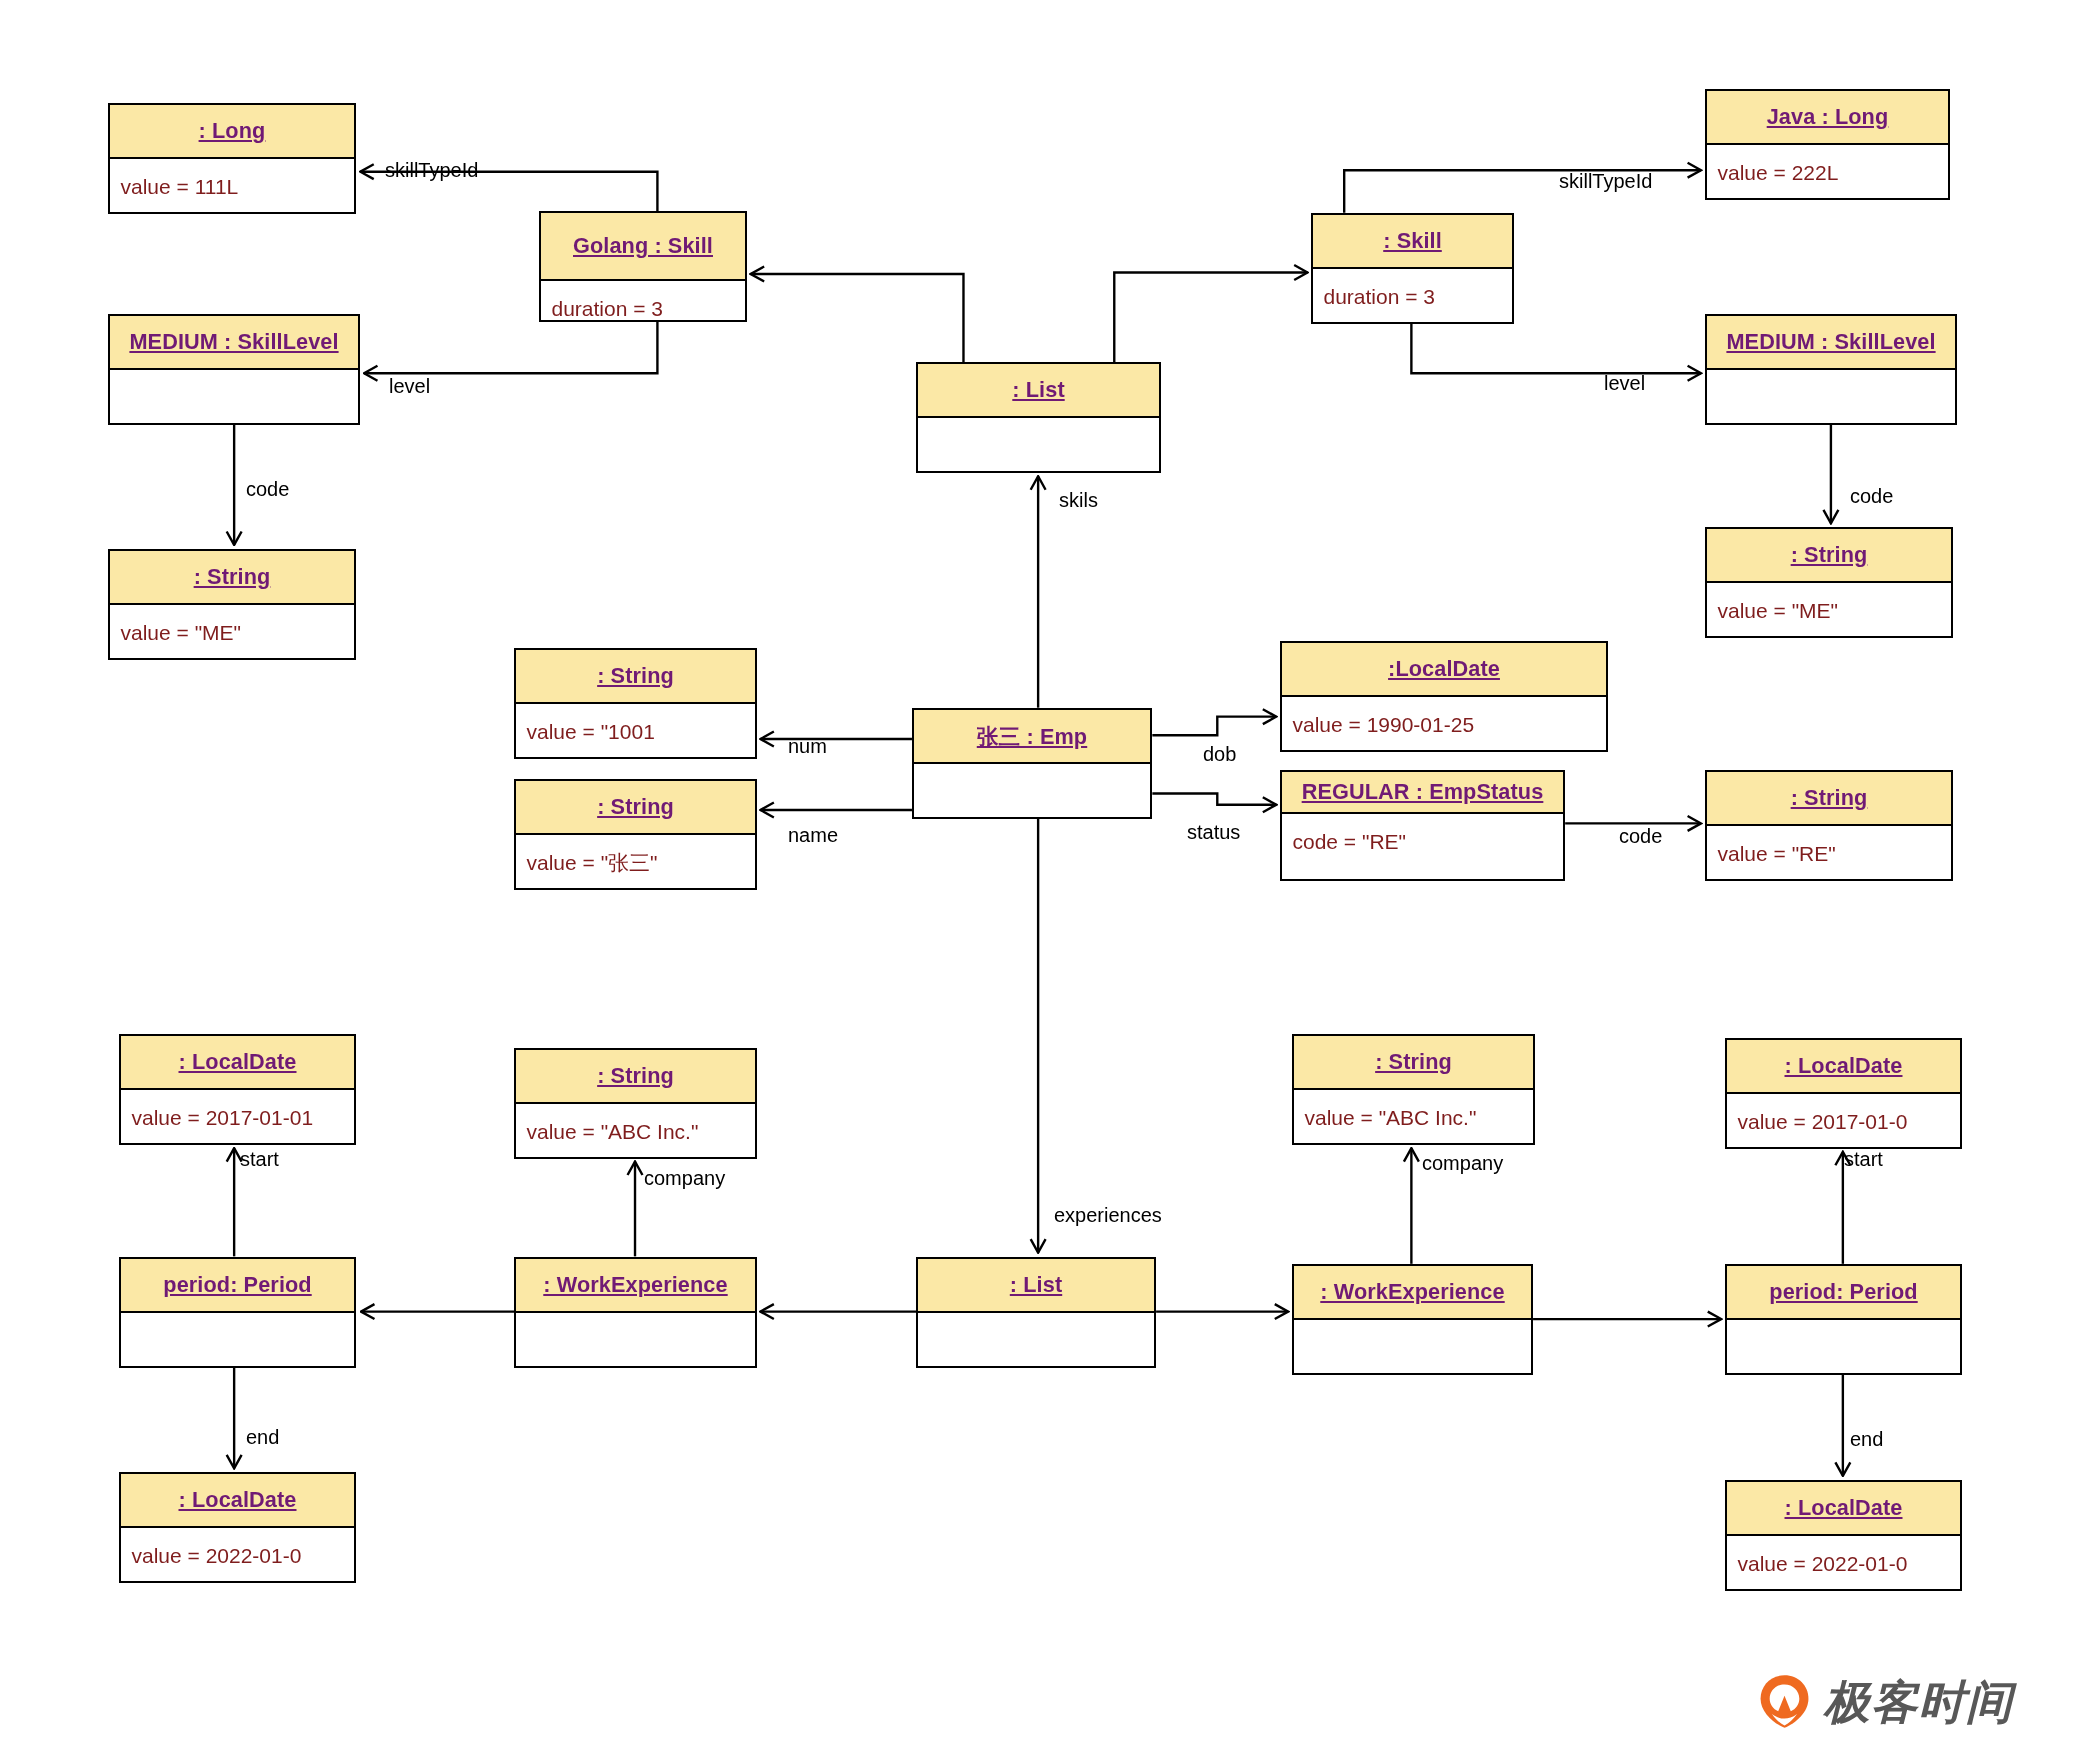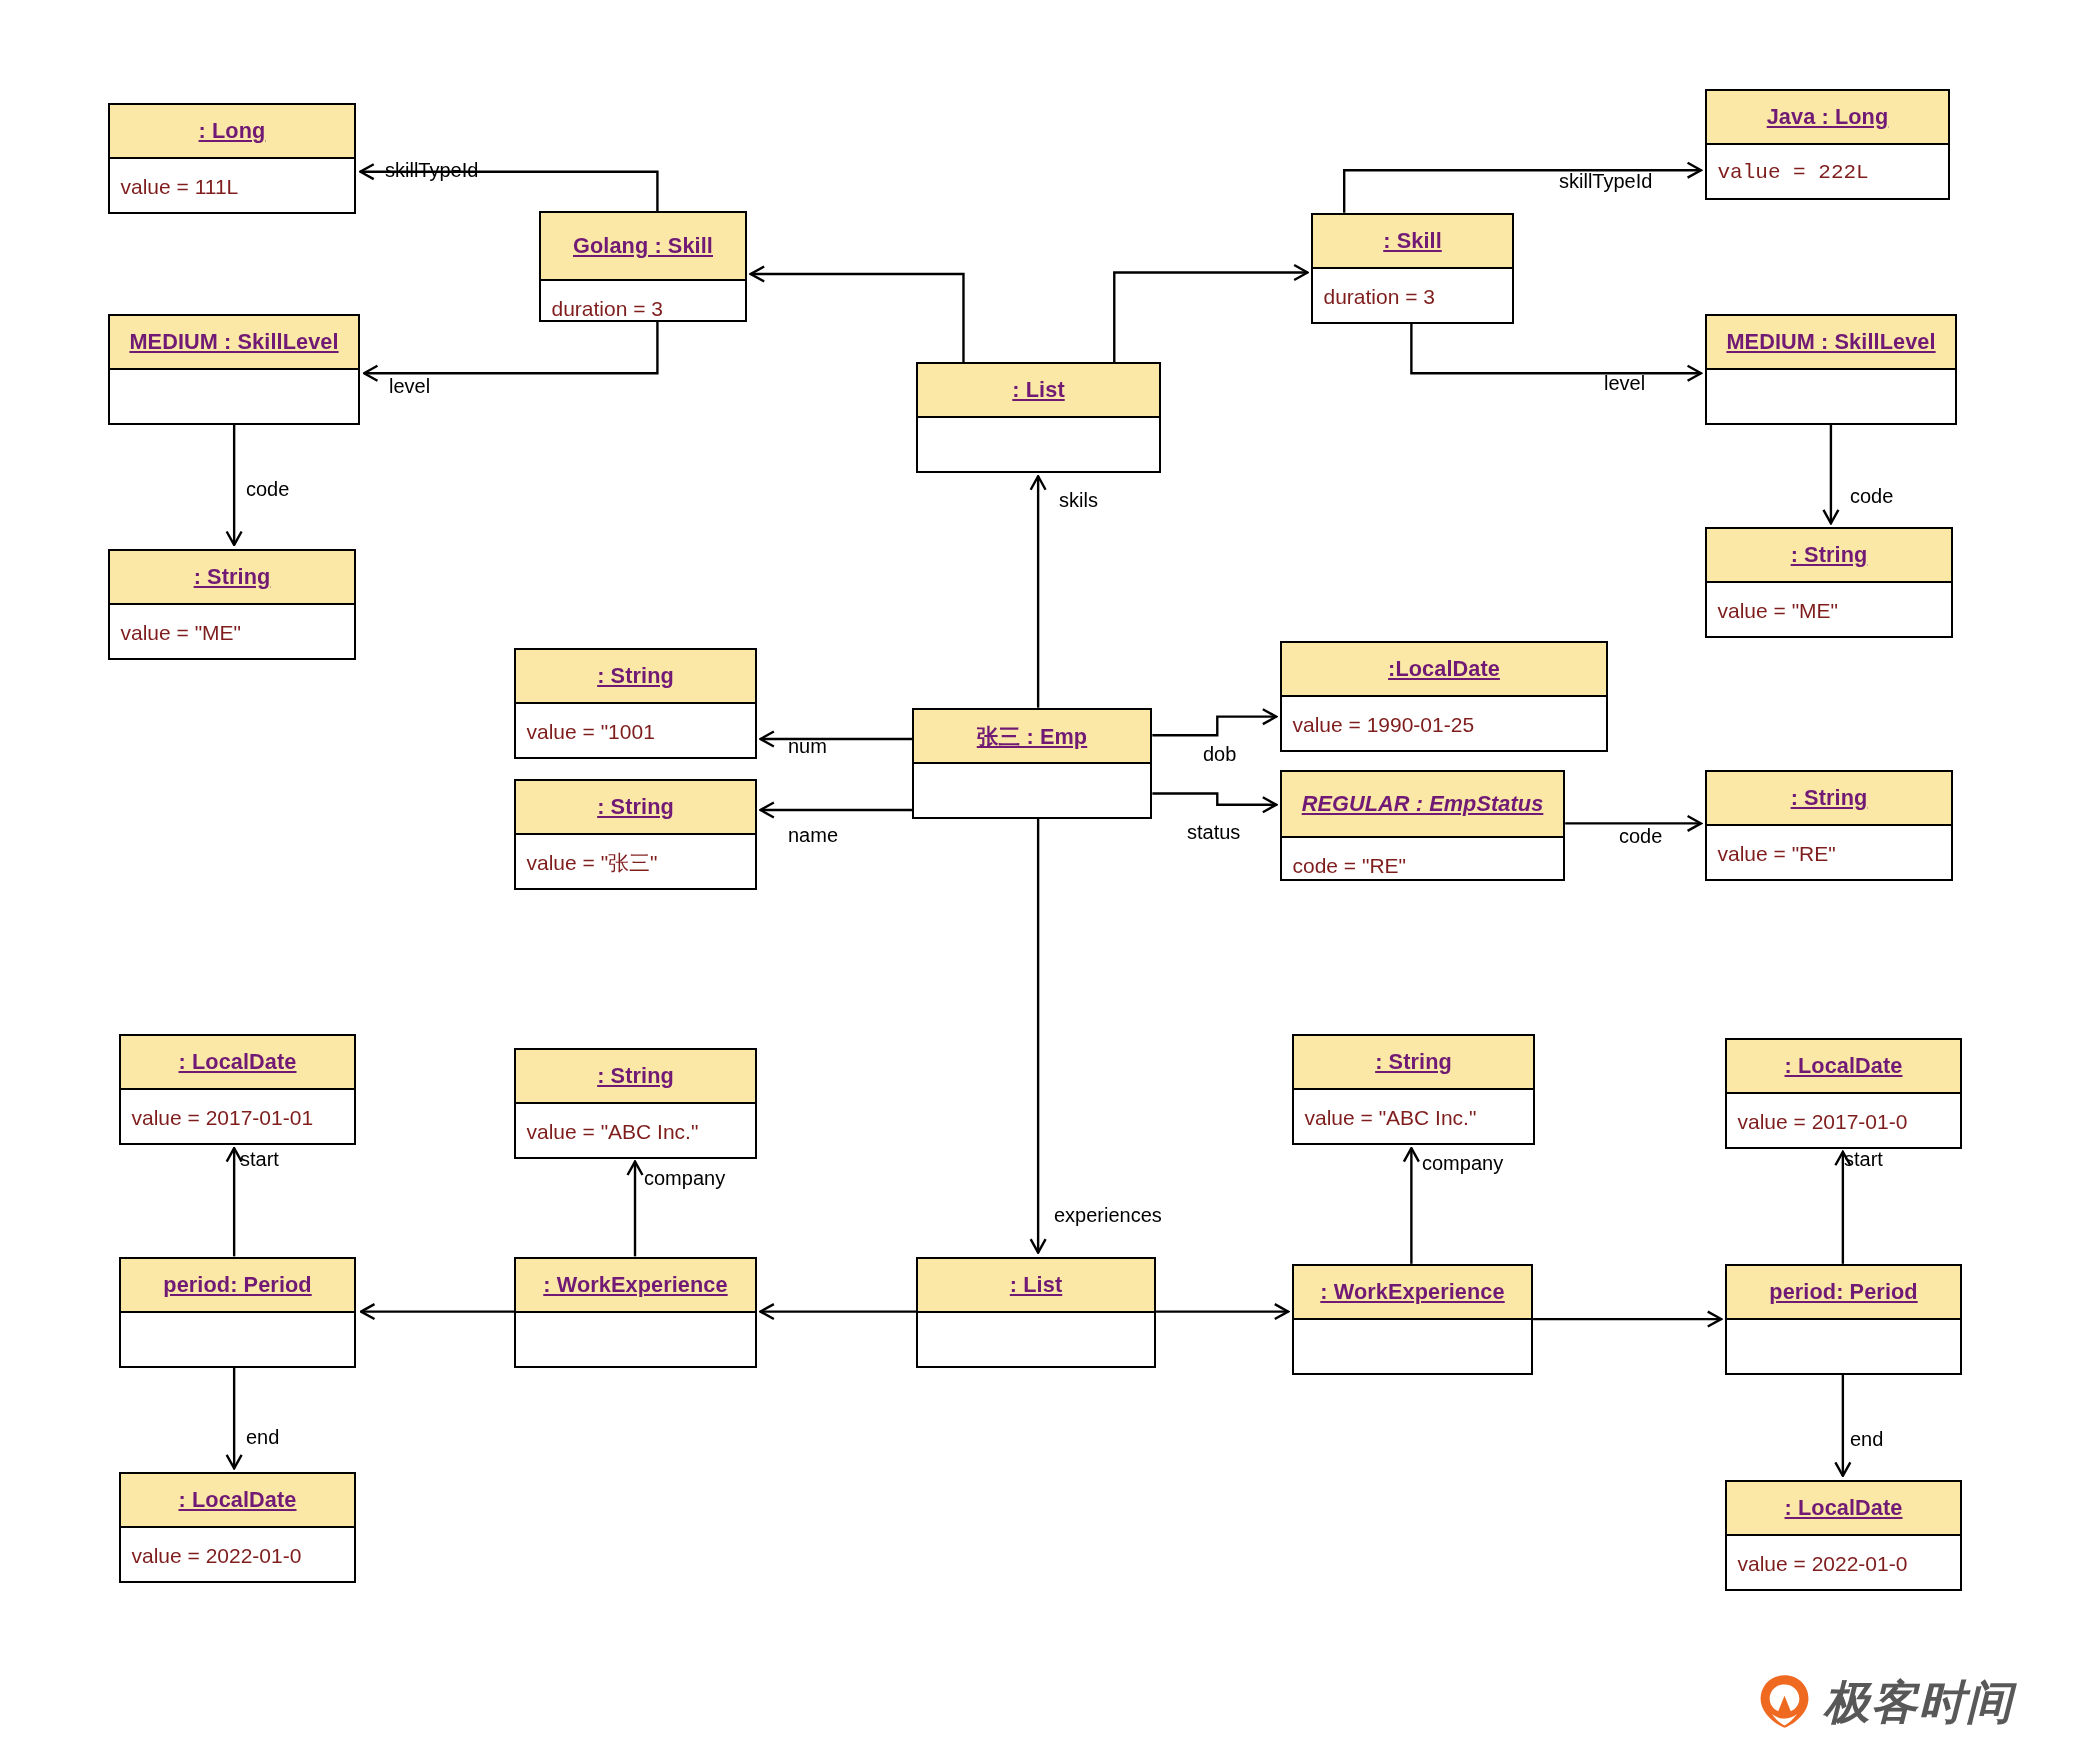--- a/index.html
+++ b/index.html
@@ -169,21 +169,21 @@
       <div class="obj" style="left: 108px; top: 549px; width: 248px; height: 111px;">
         <div class="hdr" style="height: 54px;">
           <span>: String</span>
         </div>
         <div class="body" style="height: 55px;">value = "ME"</div>
       </div>
       <div class="obj" style="left: 1705px; top: 89px; width: 245px; height: 111px;">
         <div class="hdr" style="height: 54px;">
           <span>Java : Long</span>
         </div>
-        <div class="body" style="height: 55px; font-family: Liberation Mono, monospace;">value = 222L</div>
+        <div class="body" style="height: 55px;">value = 222L</div>
       </div>
       <div class="obj" style="left: 1311px; top: 213px; width: 203px; height: 111px;">
         <div class="hdr" style="height: 54px;">
           <span>: Skill</span>
         </div>
         <div class="body" style="height: 55px;">duration = 3</div>
       </div>
       <div class="obj" style="left: 1705px; top: 314px; width: 252px; height: 111px;">
         <div class="hdr" style="height: 54px;">
           <span>MEDIUM : SkillLevel</span>
@@ -220,21 +220,21 @@
         </div>
         <div class="body" style="height: 55px;"></div>
       </div>
       <div class="obj" style="left: 1280px; top: 641px; width: 328px; height: 111px;">
         <div class="hdr" style="height: 54px;">
           <span>:LocalDate</span>
         </div>
         <div class="body" style="height: 55px;">value = 1990-01-25</div>
       </div>
       <div class="obj" style="left: 1280px; top: 770px; width: 285px; height: 111px;">
-        <div class="hdr" style="height: 66px; font-style: italic;">
+        <div class="hdr" style="height: 42px;">
           <span>REGULAR : EmpStatus</span>
         </div>
         <div class="body" style="height: 55px;">code = "RE"</div>
       </div>
       <div class="obj" style="left: 1705px; top: 770px; width: 248px; height: 111px;">
         <div class="hdr" style="height: 54px;">
           <span>: String</span>
         </div>
         <div class="body" style="height: 55px;">value = "RE"</div>
       </div>

